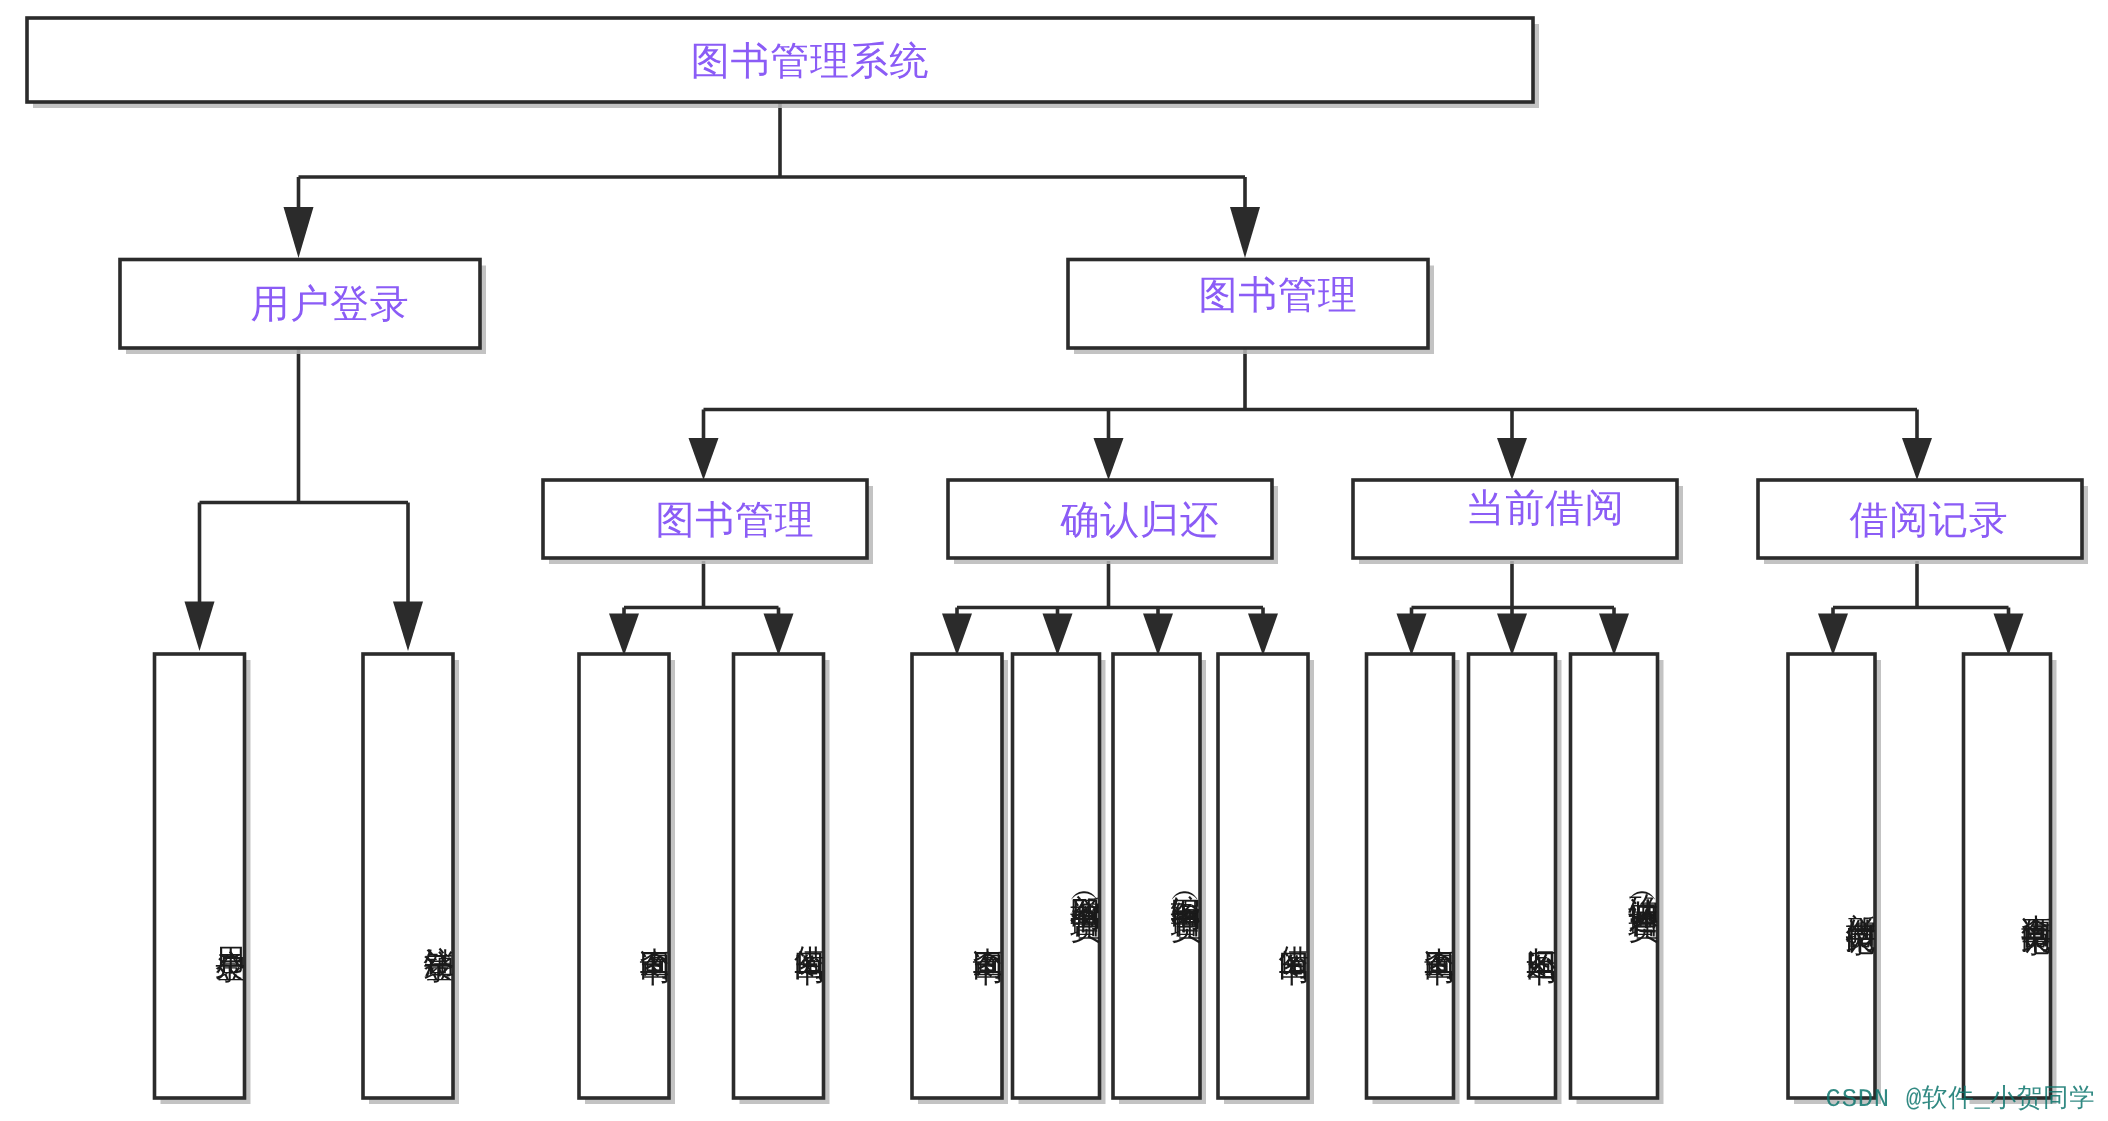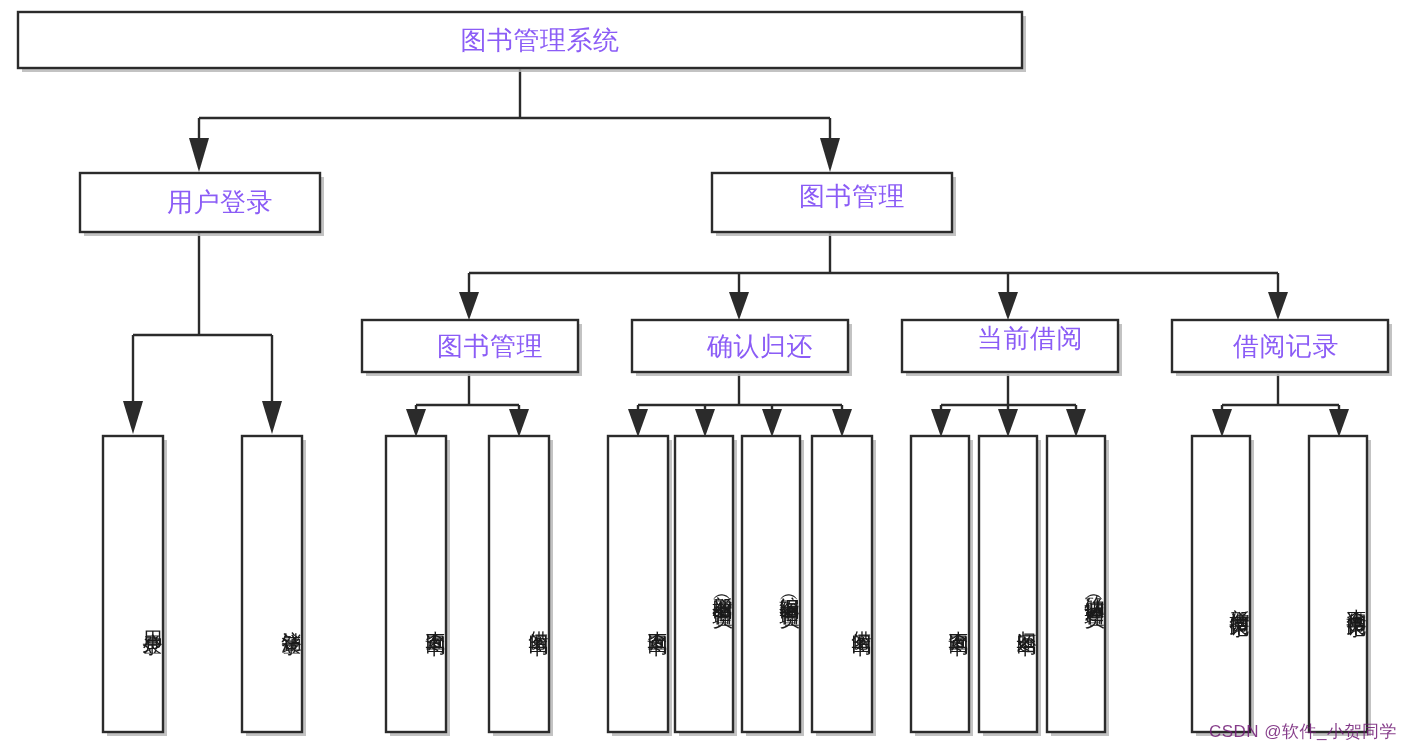--- a/index.html
+++ b/index.html
@@ -72,24 +72,25 @@
     letter-spacing: 2px;
     line-height: 1;
     white-space: nowrap;
     pointer-events: none;
   }
   #watermark {
     position: absolute;
     right: 8px;
     bottom: 4px;
     font-size: 17px;
-    color: #701a75;
+    color: #0f766e;
     letter-spacing: 0.5px;
     white-space: nowrap;
     opacity: 0.85;
+    font-family: Liberation Mono, monospace;
   }
 </style>
 </head>
 <body>
 
 <div id="diagram-root">
 
   <svg id="flow-svg" viewBox="0 0 1405 747">
 
     <g>

